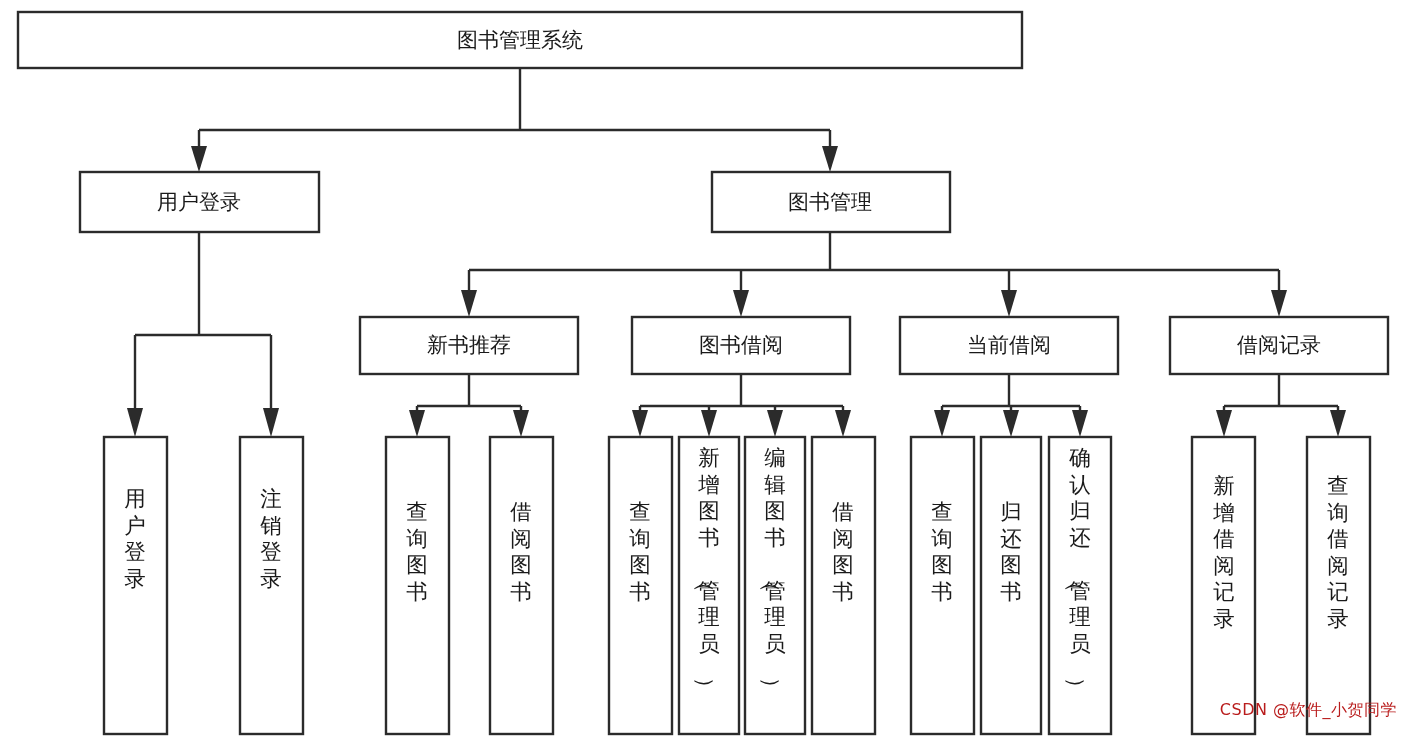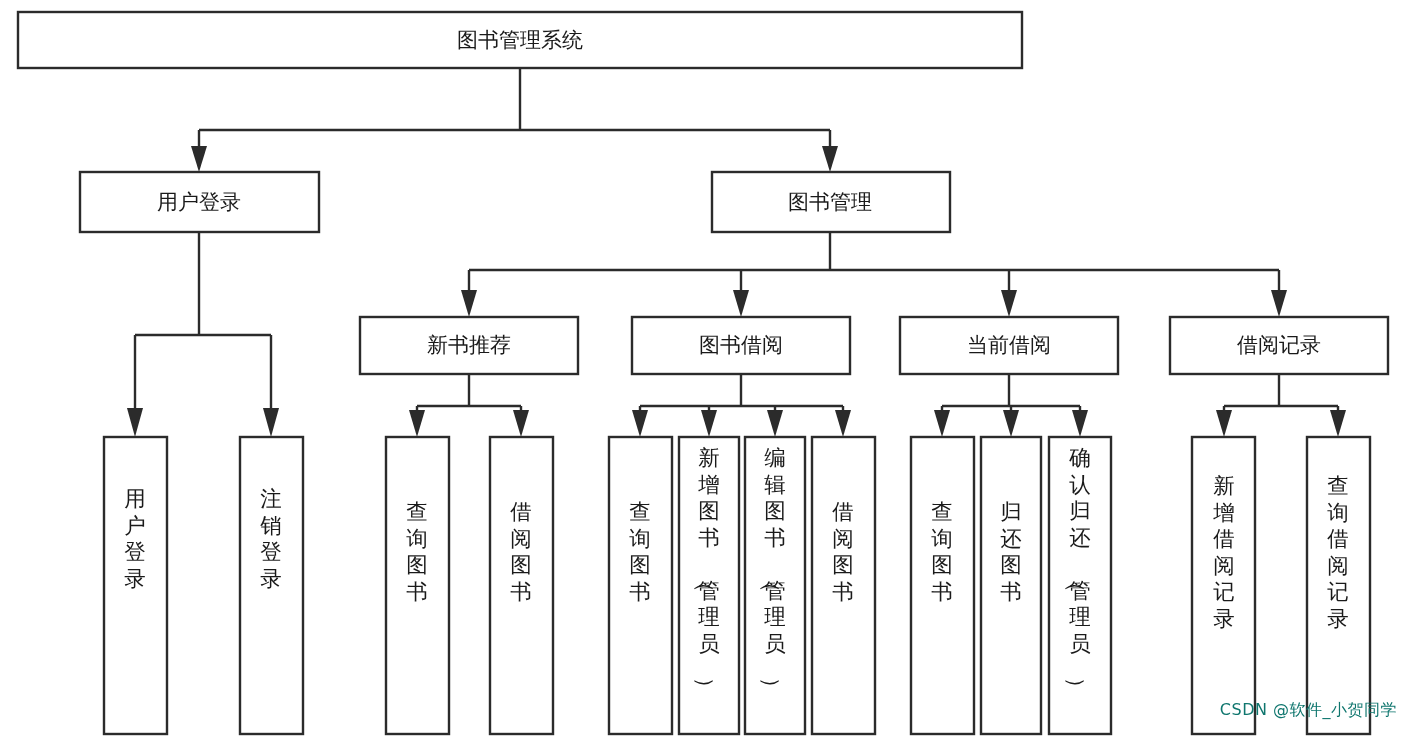--- a/index.html
+++ b/index.html
@@ -53,21 +53,21 @@
   .label-v {
     font-size: 21.5px;
     text-anchor: middle;
   }
   .watermark {
     position: absolute;
     right: 8px;
     bottom: 4px;
     font-family: "DejaVu Sans", "Liberation Sans", sans-serif;
     font-size: 16px;
-    color: #0f766e;
+    color: #b91c1c;
     letter-spacing: 0.5px;
     white-space: nowrap;
     user-select: none;
   }
 </style>
 </head>
 <body>
 
 <div id="diagram-root">
 

